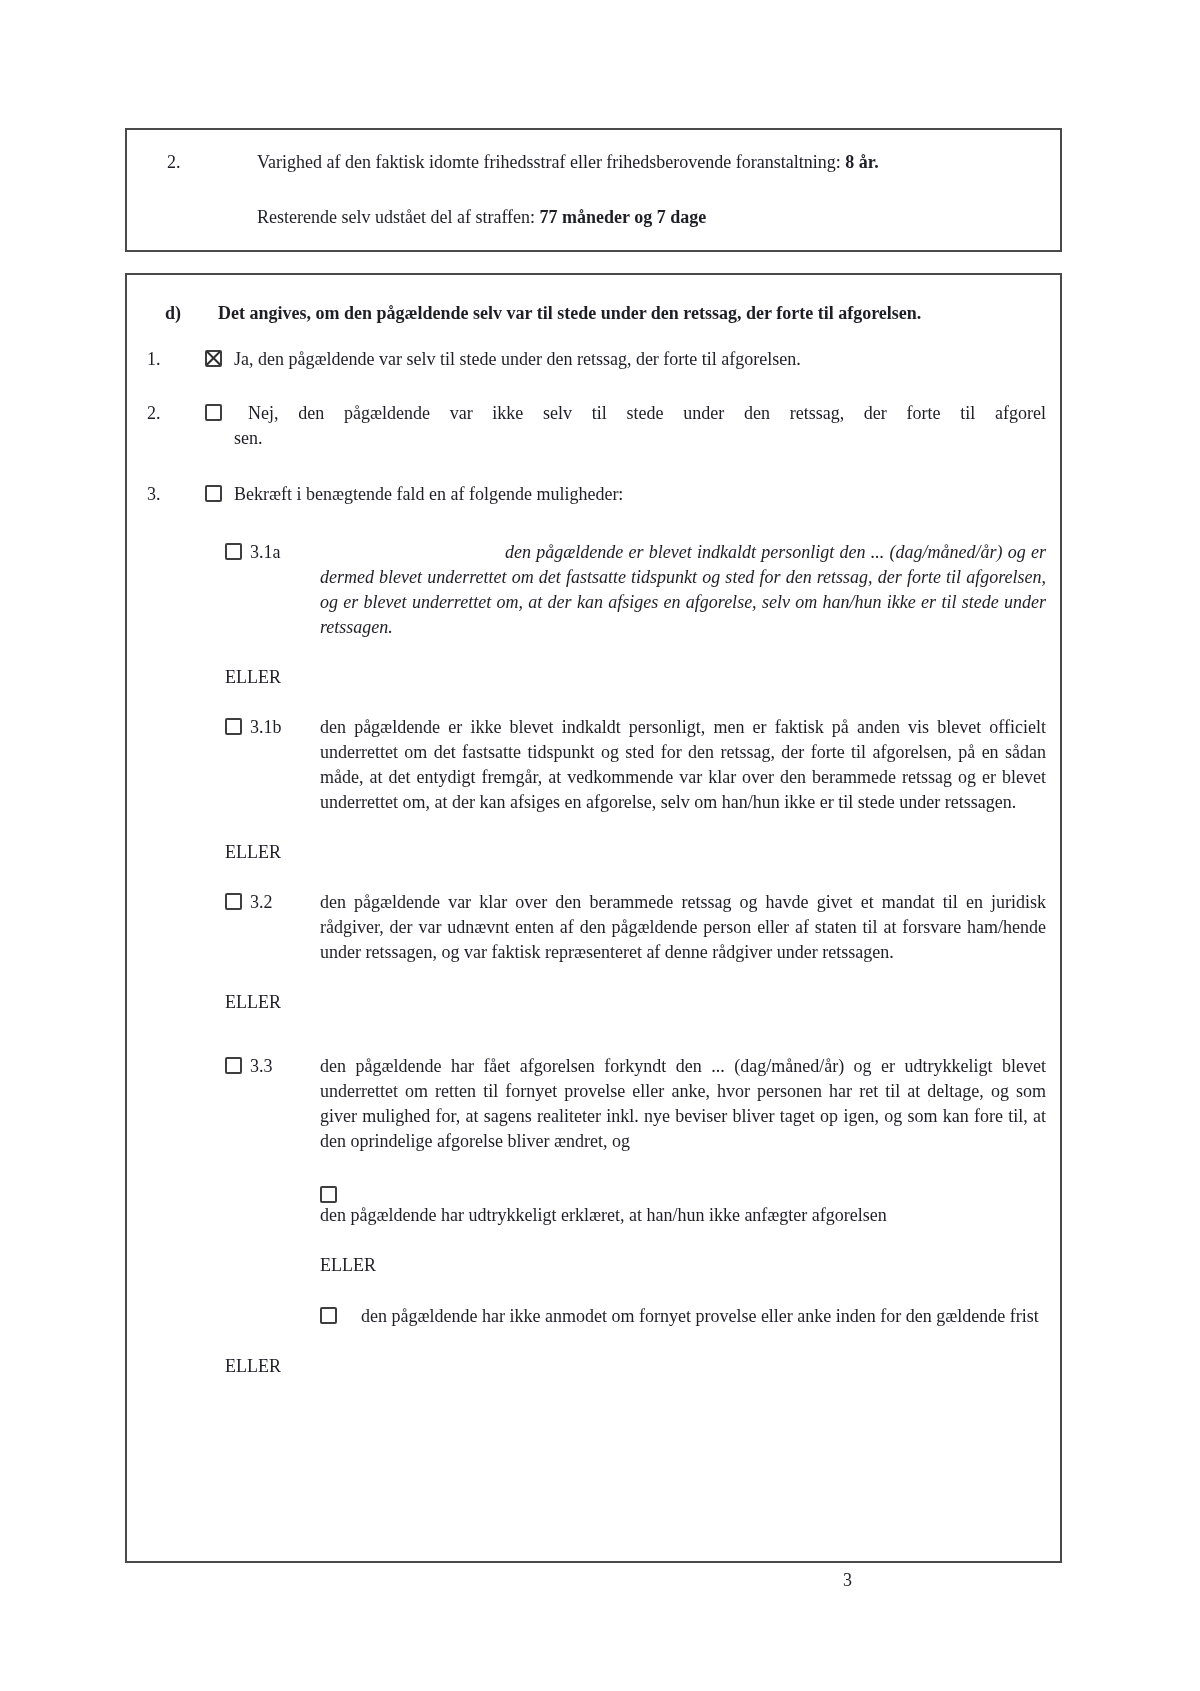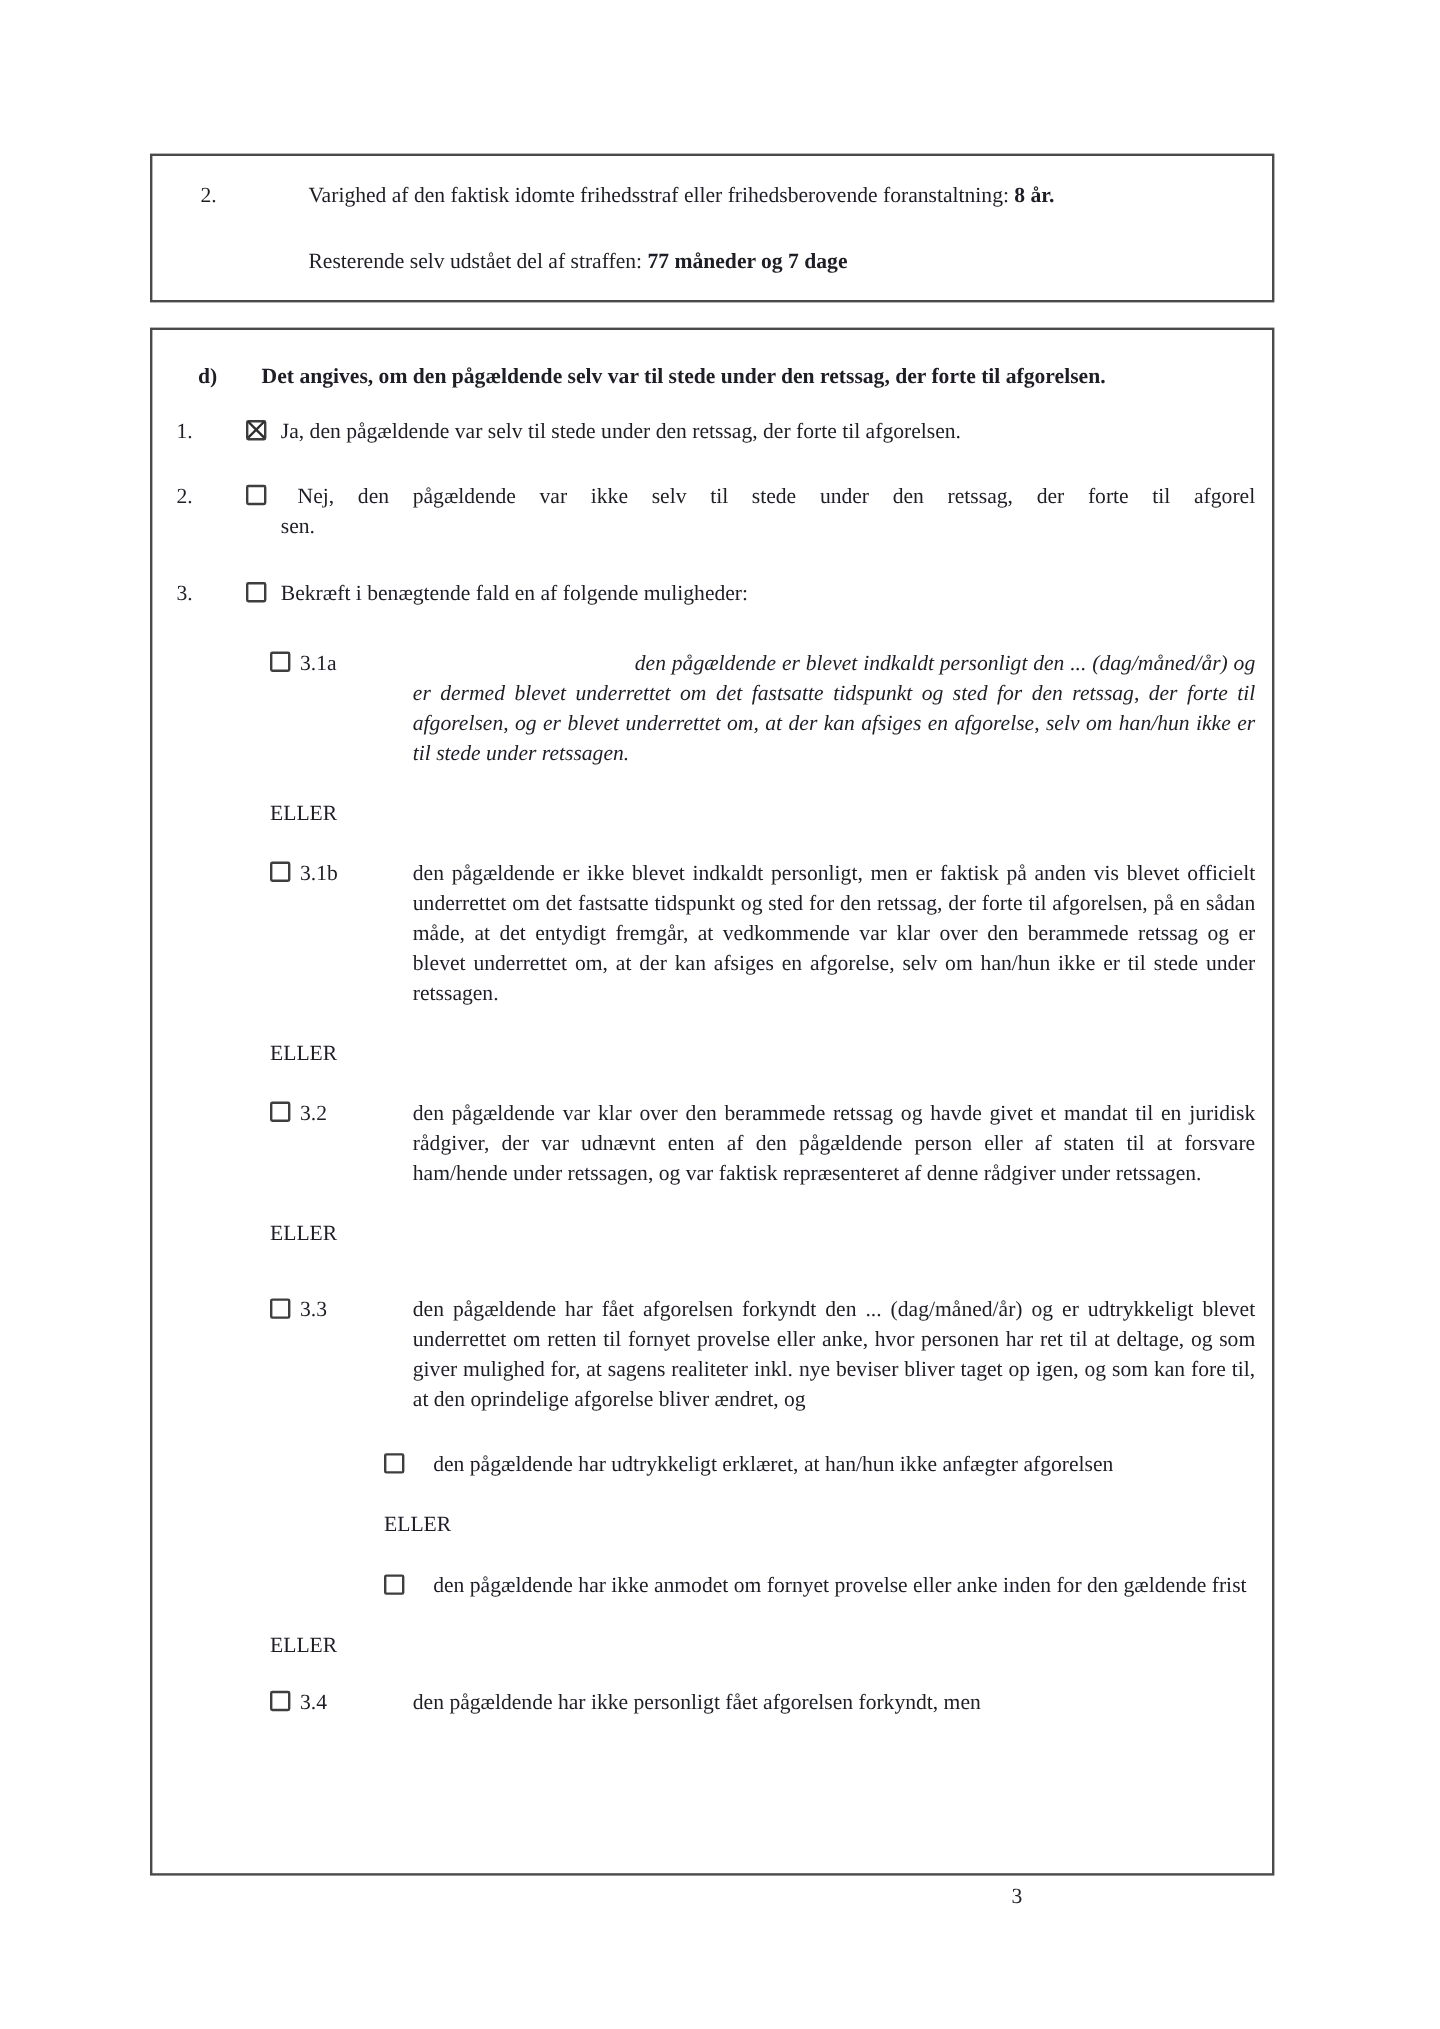--- a/index.html
+++ b/index.html
@@ -15,21 +15,21 @@
   .row{display:flex;align-items:flex-start;}
   .num{flex:0 0 58px;font-size:18px;line-height:25px;}
   .num1{flex:0 0 90px;font-size:18px;line-height:25px;}
   .txt{flex:1 1 auto;min-width:0;}
   .heading{margin-left:18px;}
   .hl{flex:0 0 53px;font-weight:bold;font-size:18px;line-height:25px;}
   .cb{flex:0 0 17px;width:17px;height:17px;border:2px solid #3e3e3e;border-radius:2px;margin:3px 12px 0 0;position:relative;background:#fff;box-sizing:border-box;}
   .cb.checked::before,.cb.checked::after{content:"";position:absolute;left:-3px;top:5.2px;width:19px;height:1.8px;background:#2e2e2e;}
   .cb.checked::before{transform:rotate(45deg);}
   .cb.checked::after{transform:rotate(-45deg);}
-  .sub{margin-left:78px;gap:24px;}
+  .sub{margin-left:78px;}
   .sublabel{flex:0 0 95px;display:flex;align-items:flex-start;}
   .sublabel .cb{margin-right:8px;}
   .slbl{font-size:18px;line-height:25px;}
   .inner{margin-left:173px;}
   .inner .cb{margin-right:24px;}
   .eller{margin:25px 0 0 78px;font-size:18px;line-height:25px;}
   .eller.inner-e{margin-left:173px;}
   .indent{text-indent:185px;font-style:italic;}
   .pagenum{position:absolute;left:843px;top:1570px;font-size:18px;}
 </style>
@@ -107,39 +107,32 @@
     <div class="eller">ELLER</div>
 
     <div class="row sub" style="margin-top:39px;">
       <div class="sublabel">
         <span class="cb"></span>
         <span class="slbl">3.3</span>
       </div>
       <p class="txt justify">den pågældende har fået afgorelsen forkyndt den ... (dag/måned/år) og er udtrykkeligt blevet underrettet om retten til fornyet provelse eller anke, hvor personen har ret til at deltage, og som giver mulighed for, at sagens realiteter inkl. nye beviser bliver taget op igen, og som kan fore til, at den oprindelige afgorelse bliver ændret, og</p>
     </div>
 
-    <div class="row inner" style="margin-top:29px;">
+    <div class="row inner" style="margin-top:29px;flex-direction:column;">
       <span class="cb"></span>
       <p class="txt justify">den pågældende har udtrykkeligt erklæret, at han/hun ikke anfægter afgorelsen</p>
     </div>
 
     <div class="eller inner-e">ELLER</div>
 
     <div class="row inner" style="margin-top:26px;">
       <span class="cb"></span>
       <p class="txt justify">den pågældende har ikke anmodet om fornyet provelse eller anke inden for den gældende frist</p>
     </div>
 
     <div class="eller">ELLER</div>
 
-    <div class="row sub" style="margin-top:22px;">
-      <div class="sublabel">
-        <span class="cb"></span>
-        <span class="slbl">3.4</span>
-      </div>
-      <p class="txt justify">den pågældende har ikke personligt fået afgorelsen forkyndt, men</p>
-    </div>
 
   </div>
 
   <div class="pagenum">3</div>
 
 </div>
 
 </body></html>

